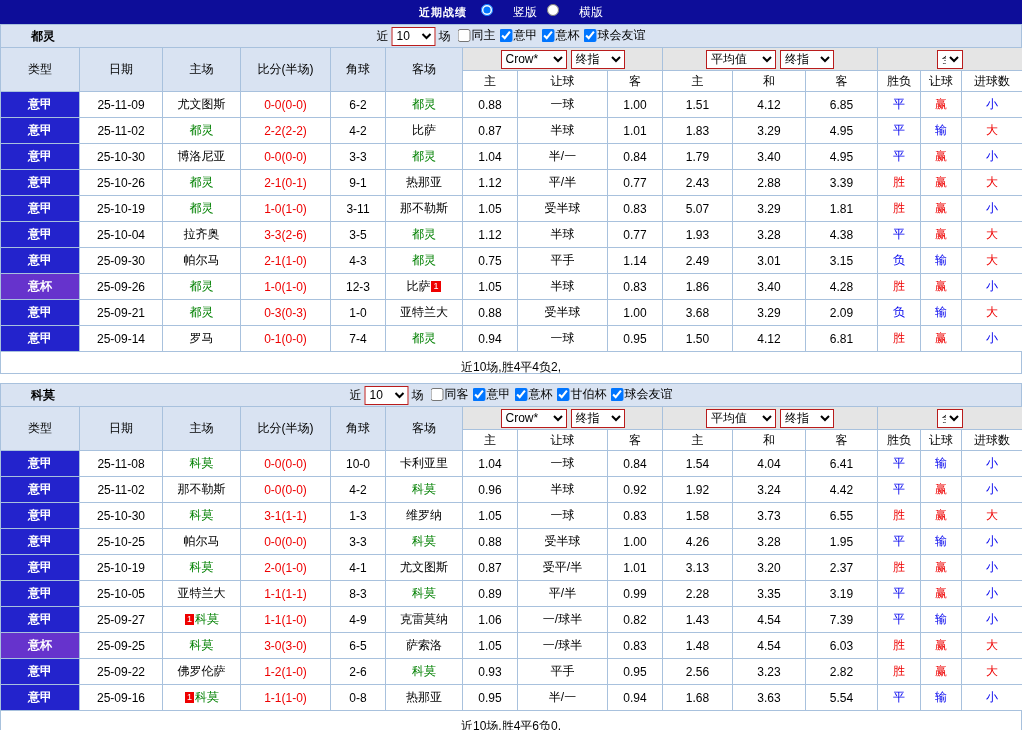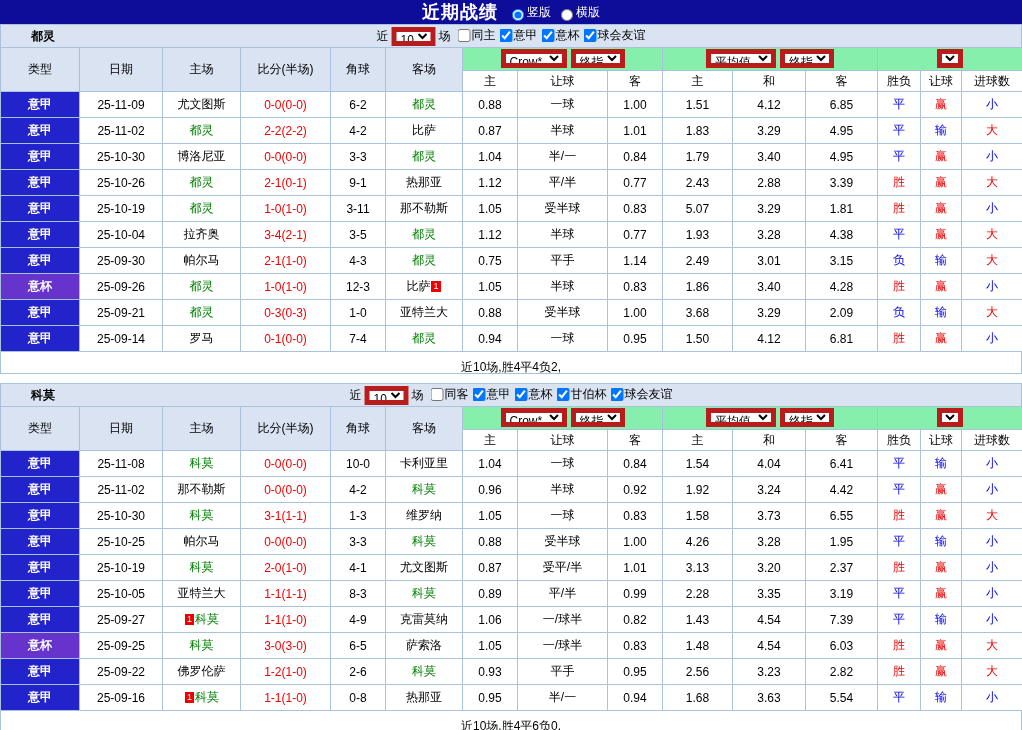--- a/index.html
+++ b/index.html
@@ -5,55 +5,55 @@
   * { box-sizing: border-box; }
   html,body { margin:0; padding:0; }
   body {
     width:1022px; height:730px; overflow:hidden; background:#fff;
     font-family:"Liberation Sans","DejaVu Sans",sans-serif; font-size:12px; color:#000;
   }
   .topbar {
     height:24px; background:var(--topbar-bg,#0d0d99); color:#fff;
     display:flex; align-items:center; justify-content:center; gap:14px;
   }
-  .topbar .title { font-weight:bold; font-size:18px; letter-spacing:1px; }
-  .topbar label { display:flex; align-items:flex-end; gap:3px; font-size:12px; cursor:pointer; }
+  .topbar .title { font-weight:bold; font-size:11px; letter-spacing:1px; }
+  .topbar label { display:flex; align-items:flex-start; gap:20px; font-size:12px; cursor:pointer; }
   .topbar input[type=radio] { margin:0; width:12px; height:12px; }
 
   .section { position:relative; }
   .section.second { margin-top:9px; }
 
   .section-title {
     height:23px; background:var(--section-header-bg,#d9e3f2);
     border:1px solid var(--table-border,#a8c1dd); border-bottom:none;
     display:flex; align-items:center; position:relative;
   }
   .section-title .team { font-weight:bold; padding-left:30px; }
   .section-title .filters {
     position:absolute; left:50%; transform:translateX(-50%);
     display:flex; align-items:center; gap:3px; white-space:nowrap;
   }
   .filters label.cb { display:inline-flex; align-items:center; gap:1px; margin-left:4px; cursor:pointer; }
   .filters input[type=checkbox] { margin:0; width:13px; height:13px; }
 
-  select { font-family:inherit; font-size:12px; height:19px; background:#fff; border:5px solid #b91c1c; }
+  select { font-family:inherit; font-size:12px; height:19px; background:#fff; border:1px solid #b91c1c; }
   .sel-near { width:44px; }
   .sel-book { width:66px; margin-right:4px; }
   .sel-time { width:54px; }
   .sel-avg  { width:70px; margin-right:4px; }
   .sel-scope{ width:26px; }
 
   table { width:1022px; border-collapse:collapse; table-layout:fixed; }
   th,td {
     border:1px solid var(--table-border,#a8c1dd);
     text-align:center; vertical-align:middle;
     padding:0; overflow:hidden; white-space:nowrap; font-weight:normal;
   }
   thead th.hdr { background:var(--section-header-bg,#d9e3f2); height:22px; }
-  thead tr.filter-row th.ddcell { background:#86efac; height:23px; }
+  thead tr.filter-row th.ddcell { background:#e5e5e5; height:23px; }
   thead tr.subhdr-row th { background:#fff; height:21px; }
   tbody td { height:26px; background:#fff; }
 
   td.lg { color:#fff; font-weight:bold; }
   td.lg-serie { background:var(--league-serie-a-bg,#2323cc); }
   td.lg-cup   { background:var(--league-cup-bg,#6633cc); }
   .team-self  { color:var(--team-green,#008000); }
   td.score    { color:var(--score-red,#f00000); }
   .t-r { color:var(--positive-red,#f00000); }
   .t-b { color:var(--negative-blue,#0000f0); }
@@ -239,21 +239,21 @@
           <td>3.29</td>
           <td>1.81</td>
           <td class="t-r">胜</td>
           <td class="t-r">赢</td>
           <td class="t-b">小</td>
         </tr>
         <tr>
           <td class="lg lg-serie">意甲</td>
           <td>25-10-04</td>
           <td>拉齐奥</td>
-          <td class="score">3-4(2-1)</td>
+          <td class="score">3-3(2-6)</td>
           <td>3-5</td>
           <td class="team-self">都灵</td>
           <td>1.12</td>
           <td>半球</td>
           <td>0.77</td>
           <td>1.93</td>
           <td>3.28</td>
           <td>4.38</td>
           <td class="t-b">平</td>
           <td class="t-r">赢</td>

